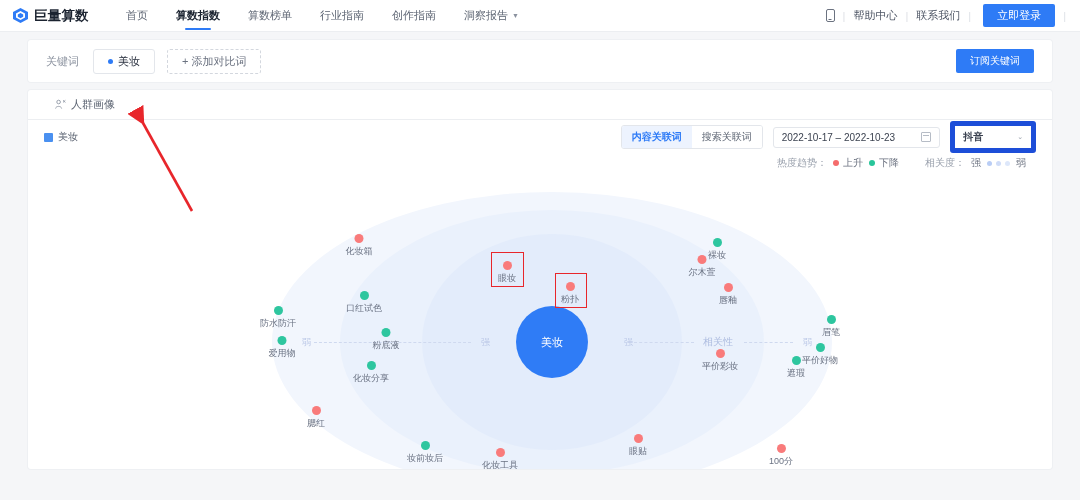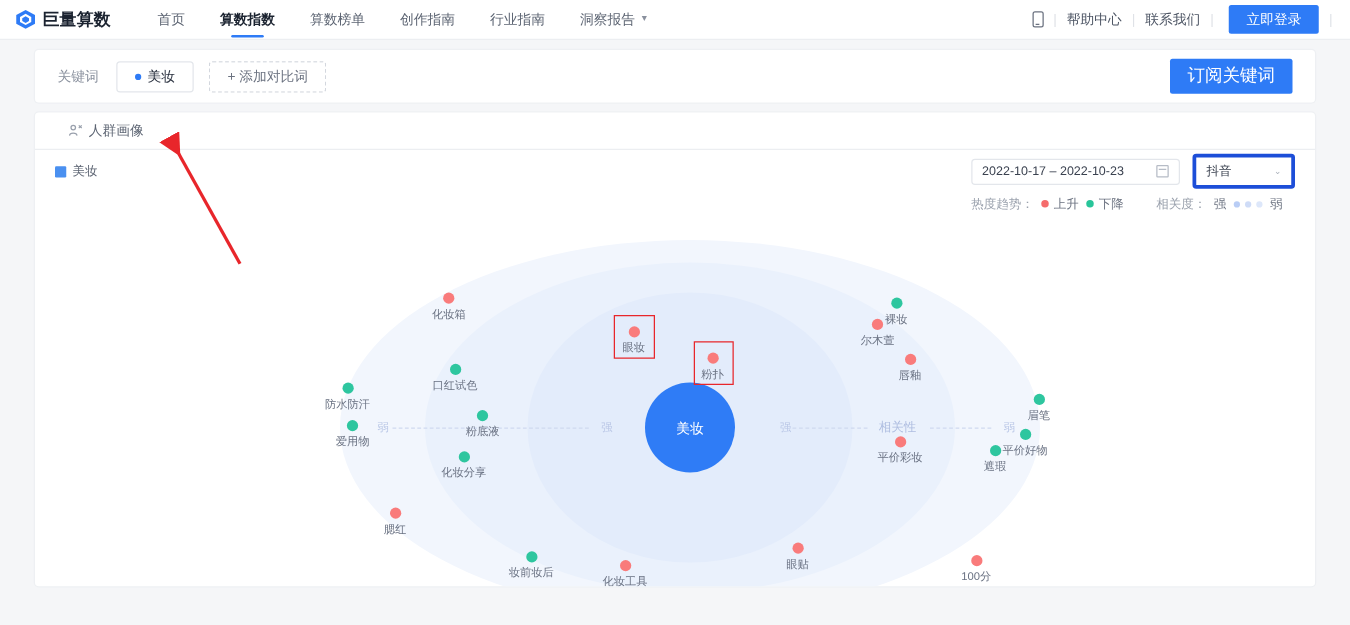--- a/index.html
+++ b/index.html
@@ -61,21 +61,21 @@
     border: 1px solid #e3e6eb; border-radius: 3px;
     font-size: 11px; color: #2b3240; padding: 4px 14px; cursor: pointer;
   }
   .kw-dot { width: 5px; height: 5px; border-radius: 50%; background: #2e7bf6; }
   .kw-add {
     margin-left: 12px; border: 1px dashed #d3d7de; border-radius: 3px;
     font-size: 11px; color: #6b7280; padding: 4px 14px; cursor: pointer;
   }
   .subscribe-btn {
     margin-left: auto; background: #2e7bf6; color: #fff;
-    font-size: 14px; padding: 5px 14px; border-radius: 2px; cursor: pointer;
+    font-size: 10px; padding: 5px 14px; border-radius: 2px; cursor: pointer;
   }
 
   
   .panel { margin-top: 8px; }
   .tabs { display: flex; align-items: flex-end; height: 30px; border-bottom: 1px solid #eceef1; padding-left: 10px; position: relative; }
   .tab {
     display: flex; align-items: center; gap: 5px;
     font-size: 11px; color: #5d6573; padding: 0 16px; height: 30px; cursor: pointer;
     position: relative; white-space: nowrap;
   }
@@ -98,22 +98,22 @@
   .seg { display: flex; border: 1px solid #e3e6eb; border-radius: 3px; overflow: hidden; }
   .seg-btn { font-size: 10px; padding: 4px 10px; color: #5d6573; cursor: pointer; background: #fff; white-space: nowrap; }
   .seg-btn.active { background: #edf3fe; color: #2e7bf6; font-weight: 700; }
   .date-box {
     border: 1px solid #e3e6eb; border-radius: 3px; font-size: 10px; color: #3b4250;
     padding: 4px 8px; display: flex; align-items: center; gap: 26px; cursor: pointer;
   }
   .cal-ico { width: 10px; height: 10px; border: 1px solid #b6bcc6; border-radius: 1px; position: relative; }
   .cal-ico::before { content:""; position:absolute; top:2px; left:1px; right:1px; height:1px; background:#b6bcc6; }
   .select-box {
-    border: 3px solid #1d4ed8; border-radius: 3px; font-size: 10px; color: #3b4250;
-    padding: 4px 8px; display: flex; align-items: center; gap: 34px; cursor: pointer;
+    border: 5px solid #1d4ed8; border-radius: 3px; font-size: 10px; color: #3b4250;
+    padding: 4px 8px; display: flex; align-items: center; gap: 34px; cursor: pointer; font-weight: bold;
   }
   .sel-caret { font-size: 7px; color: #aab0ba; }
 
   
   .legend-row { display: flex; justify-content: flex-end; padding: 0 26px; height: 18px; align-items: center; gap: 26px; }
   .legend-grp { display: flex; align-items: center; gap: 6px; font-size: 10px; color: #9aa1ad; }
   .lg-item { display: flex; align-items: center; gap: 4px; color: #6b7280; }
   .lg-dot { width: 6px; height: 6px; border-radius: 50%; }
   .corr-scale { display: flex; align-items: center; gap: 4px; }
   .corr-dot { width: 5px; height: 5px; border-radius: 50%; }
@@ -167,24 +167,24 @@
     <div class="nav-item">
       <span>首页</span>
     </div>
     <div class="nav-item active">
       <span>算数指数</span>
     </div>
     <div class="nav-item">
       <span>算数榜单</span>
     </div>
     <div class="nav-item">
+      <span>行业指南</span>
+    </div>
+    <div class="nav-item">
       <span>创作指南</span>
-    </div>
-    <div class="nav-item">
-      <span>行业指南</span>
     </div>
     <div class="nav-item">
       <span>洞察报告</span>
       <span class="caret">▼</span>
     </div>
   </div>
 
   <div class="topbar-right">
     <span class="phone-icon"></span>
     <span class="tr-sep">|</span>
@@ -224,20 +224,24 @@
       </div>
     </div>
 
     <div class="filter-row">
       <span class="series-chip">
         <span class="series-swatch"></span>
         <span>美妆</span>
       </span>
 
       <div class="filters">
+        <div class="seg">
+          <span class="seg-btn active">内容关联词</span>
+          <span class="seg-btn">搜索关联词</span>
+        </div>
         <div class="date-box">
           <span>2022-10-17 – 2022-10-23</span>
           <span class="cal-ico"></span>
         </div>
         <div class="select-box">
           <span>抖音</span>
           <span class="sel-caret">⌄</span>
         </div>
       </div>
     </div>

